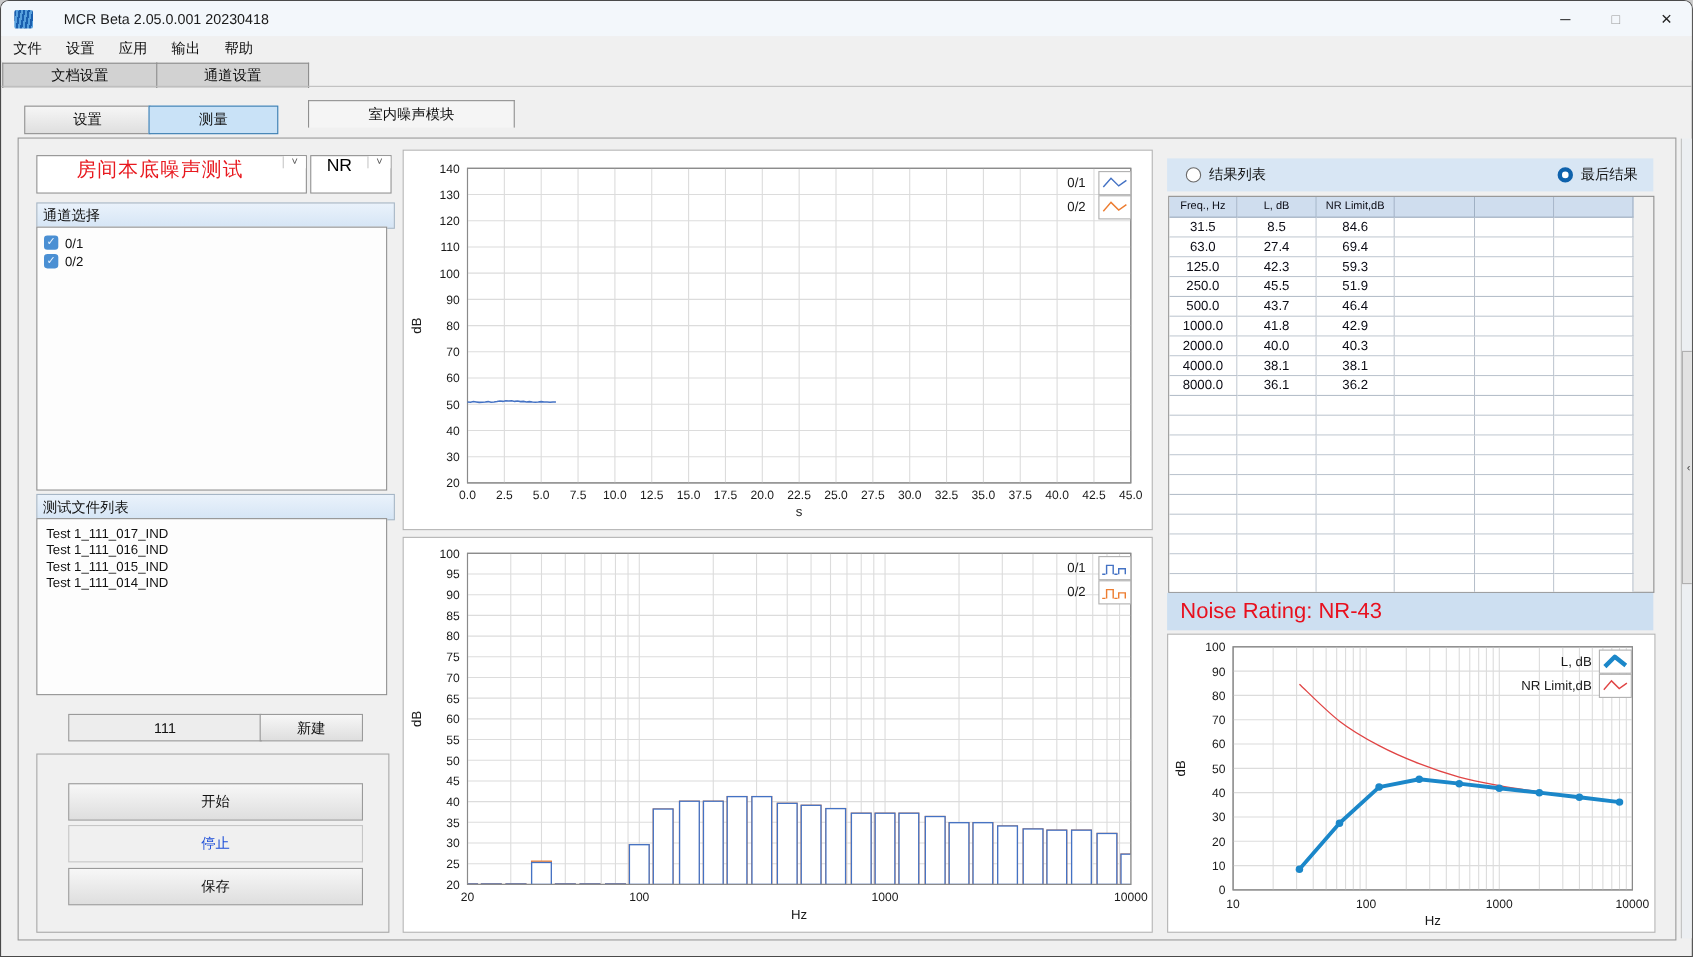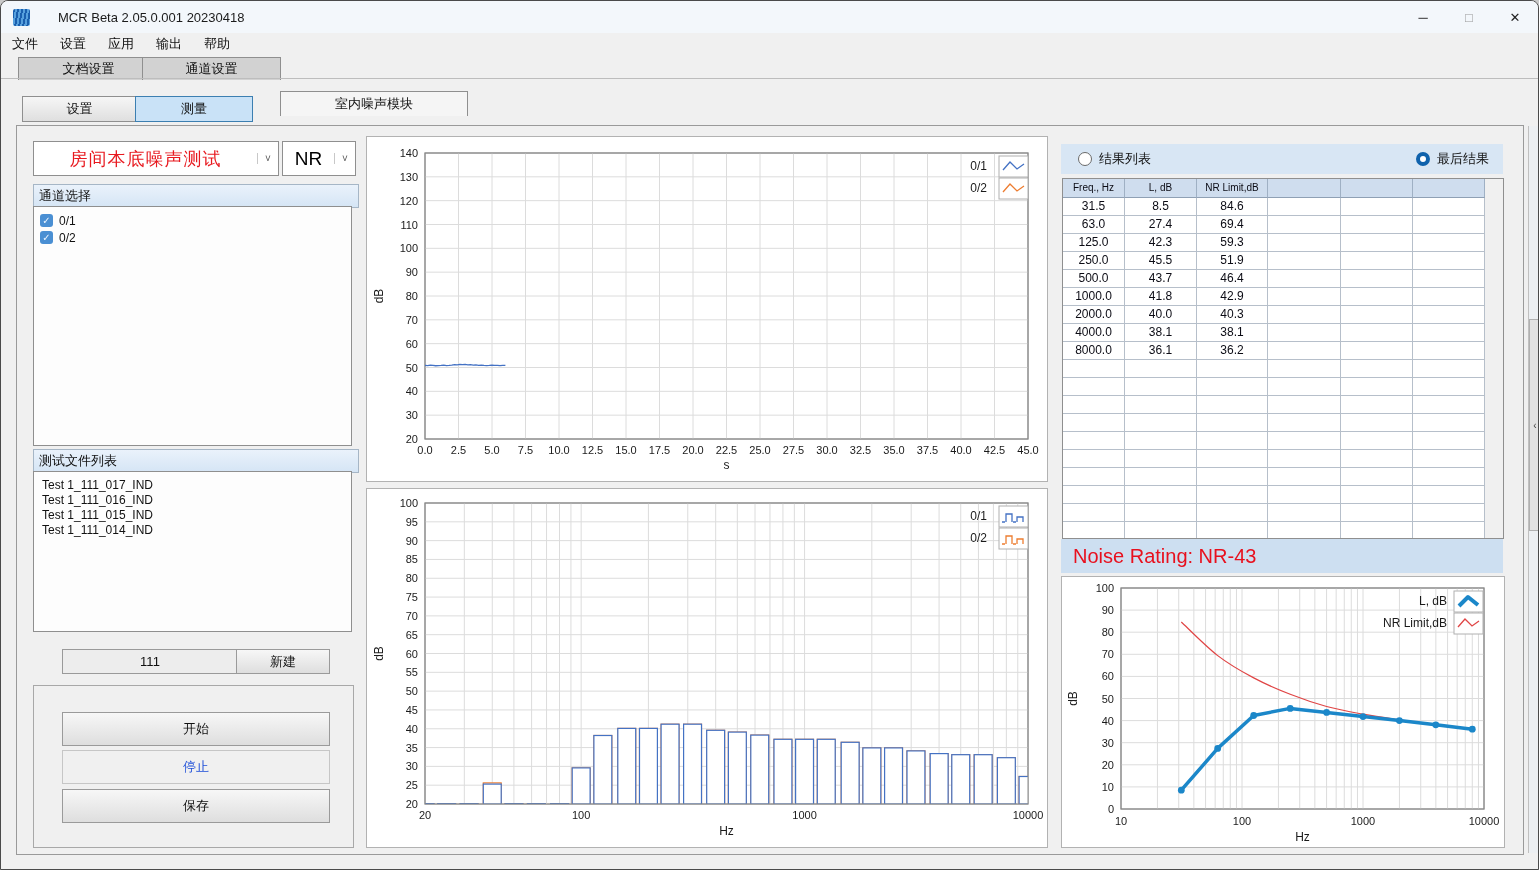--- a/index.html
+++ b/index.html
@@ -20,25 +20,25 @@
   .tab{position:absolute;top:2px;height:22px;background:#d2d2d2;border:1px solid #8f8f8f;border-bottom:none;display:flex;align-items:center;justify-content:center;font-size:13px;color:#111;}
   .tab.active{background:#f5f5f5;top:0;height:24px;z-index:2;margin-top:36px;}
   .tabline{position:absolute;left:0;top:77px;width:100%;height:1px;background:#bdbdbd;}
   
   .subbtn{position:absolute;height:24px;border:1px solid #8f8f8f;background:linear-gradient(#f6f6f6,#dfdfdf);display:flex;align-items:center;justify-content:center;font-size:13px;color:#111;}
   .subbtn.active{background:#c9e2f7;border:1px solid #3c7fb1;}
   
   .mainpanel{position:absolute;left:15px;top:124px;width:1506px;height:728px;border:1px solid #9a9a9a;background:#f0f0f0;}
   .abs{position:absolute;}
   
-  .combo{background:#fff;border:1px solid #8f8f8f;display:flex;align-items:center;}
+  .combo{background:#fff;border:1px solid #8f8f8f;display:flex;align-items:flex-start;}
   .combo .val{flex:1;display:flex;align-items:center;justify-content:center;}
   .combo .arrowbox{width:20px;border-left:1px solid #c8c8c8;display:flex;align-items:center;justify-content:center;color:#555;font-size:10px;background:#fff;}
   .red-serif{color:#e8191f;font-family:"Liberation Serif",serif;font-size:18px;letter-spacing:1px;}
-  .nr-val{font-size:19px;color:#000;}
+  .nr-val{font-size:16px;color:#000;}
   .sect-head{background:linear-gradient(#eaf2fb,#d5e5f5);border:1px solid #a6b6c6;font-size:13px;color:#111;display:flex;align-items:center;padding-left:5px;}
   .listbox{background:#fdfdfd;border:1px solid #8f8f8f;overflow:hidden;}
   .chk-row{display:flex;align-items:center;height:17px;padding-left:6px;font-size:12px;color:#111;}
   .chk{width:13px;height:13px;border-radius:3px;background:#4a8fd3;color:#eaf4ff;font-size:10px;line-height:13px;text-align:center;margin-right:6px;}
   .file-row{height:15px;line-height:15px;padding-left:8px;font-size:12px;color:#111;white-space:nowrap;}
   .flatinput{background:#ededed;border:1px solid #9a9a9a;display:flex;align-items:center;justify-content:center;font-size:13px;color:#111;}
   .gbtn{border:1px solid #9a9a9a;background:linear-gradient(#f7f7f7,#dedede);display:flex;align-items:center;justify-content:center;font-size:13px;color:#111;}
   .gbtn.disabled{background:#f0f0f0;border-color:#c6c6c6;color:#1d4ed8;}
   .groupbox{border:1px solid #a8a8a8;}
   
@@ -75,21 +75,21 @@
 
   <div class="menubar">
     <span class="menu-item">文件</span>
     <span class="menu-item">设置</span>
     <span class="menu-item">应用</span>
     <span class="menu-item">输出</span>
     <span class="menu-item">帮助</span>
   </div>
 
   <div class="tabstrip">
-    <div class="tab" style="left:17px;width:139px;">文档设置</div>
+    <div class="tab" style="left:1px;width:139px;">文档设置</div>
     <div class="tab" style="left:141px;width:137px;">通道设置</div>
     <div class="tab active" style="left:279px;width:186px;">室内噪声模块</div>
   </div>
   <div class="tabline"></div>
 
   <div class="subbtn" style="left:21px;top:95px;width:113px;">设置</div>
   <div class="subbtn active" style="left:134px;top:95px;width:116px;">测量</div>
 
   <div class="mainpanel"></div>
 

